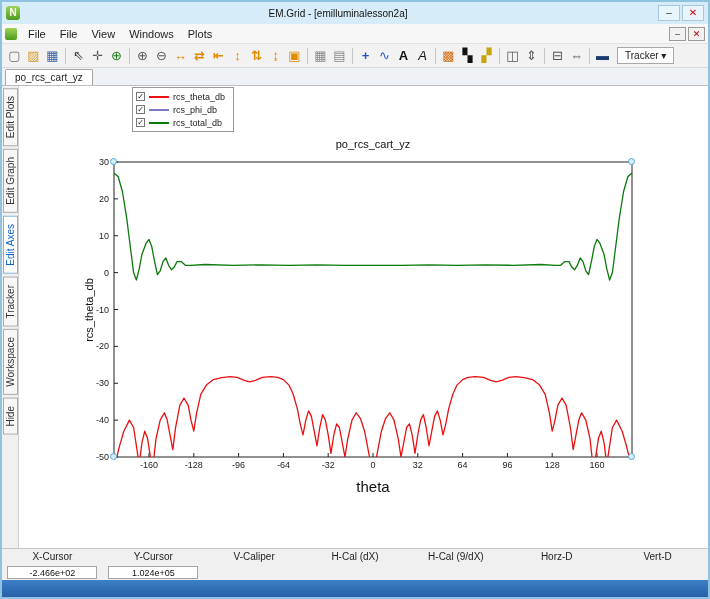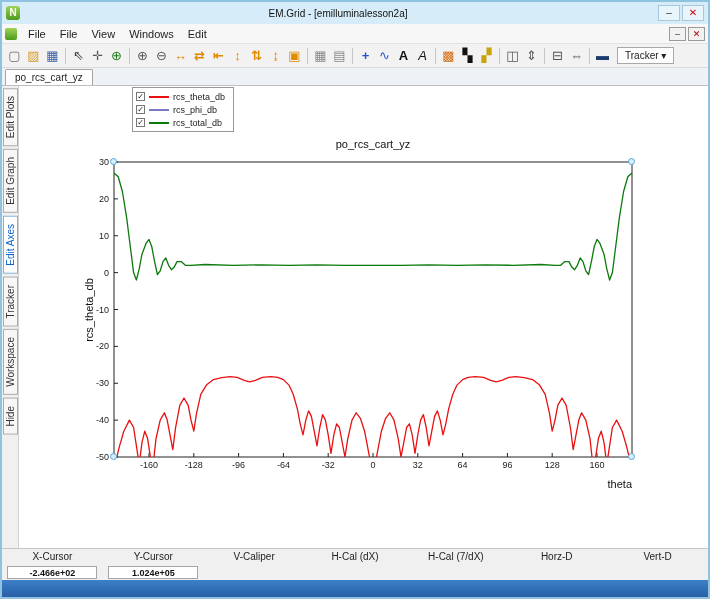--- a/index.html
+++ b/index.html
@@ -49,33 +49,33 @@
 
   .plot-area{position:relative;flex:1;background:#fff;overflow:hidden;}
   .legend{position:absolute;left:113px;top:1px;border:1px solid #979797;background:#fff;
     padding:2px 8px 2px 3px;z-index:5;}
   .lg-row{display:flex;align-items:center;gap:4px;height:13px;font-size:9px;color:#222;}
   .lg-cb{width:9px;height:9px;border:1px solid #767676;background:#fff;font-size:8px;line-height:8px;
     text-align:center;color:#222;box-sizing:border-box;}
   .lg-line{width:20px;height:0;border-top:2px solid #000;}
 
   .plot-title{position:absolute;left:95px;top:52px;width:518px;text-align:center;font-size:11px;color:#111;}
-  .x-label{position:absolute;left:95px;top:392px;width:518px;text-align:right;font-size:11px;color:#111;}
+  .x-label{position:absolute;left:95px;top:392px;width:518px;text-align:center;font-size:15px;color:#111;}
   .y-label{position:absolute;left:70px;top:224px;font-size:11px;color:#111;
     transform:translate(-50%,-50%) rotate(-90deg);white-space:nowrap;}
   .handle{position:absolute;width:7px;height:7px;border:1px solid #55a5d8;border-radius:50%;
     background:#d9eefb;box-sizing:border-box;z-index:6;}
   .h-tl{left:91px;top:72px;} .h-tr{left:609px;top:72px;} .h-bl{left:91px;top:367px;} .h-br{left:609px;top:367px;}
 
   
   .statusbar{position:absolute;left:0;right:0;bottom:17px;height:32px;background:#f0f0f0;
     border-top:1px solid #c6c6c6;box-sizing:border-box;}
   .st-row{display:flex;align-items:center;justify-content:space-between;}
   .st-row.labels{height:15px;}
-  .st-row.values{height:16px;font-weight:bold;}
+  .st-row.values{height:16px;}
   .st-cell{flex:1;text-align:center;font-size:10px;color:#222;}
   .st-box{margin:0 auto;width:90px;height:13px;border:1px solid #a5a5a5;background:#fff;
     font-size:9px;line-height:12px;text-align:center;color:#111;box-sizing:border-box;}
 
   .bluestrip{position:absolute;left:0;right:0;bottom:0;height:17px;
     background:linear-gradient(#3c80c8,#275fa6);}
 </style>
 </head>
 <body>
 
@@ -88,21 +88,21 @@
     <div class="win-btn close">✕</div>
   </div>
 
   <div class="menubar">
     <div class="child-icon"></div>
     <span id="menu-items" style="display:flex;">
         <span class="menu-item">File</span>
         <span class="menu-item">File</span>
         <span class="menu-item">View</span>
         <span class="menu-item">Windows</span>
-        <span class="menu-item">Edit</span>
+        <span class="menu-item">Plots</span>
       </span>
     <div class="menu-right">
       <div class="mdi-btn">–</div>
       <div class="mdi-btn close">✕</div>
     </div>
   </div>
 
   <div class="toolbar" id="toolbar">
       <span class="tb-icon" style="color: rgb(107, 107, 107);">▢</span>
       <span class="tb-icon" style="color: rgb(216, 155, 43);">▨</span>
@@ -235,21 +235,21 @@
       <div class="handle h-br"></div>
     </div>
   </div>
 
   <div class="statusbar">
     <div class="st-row labels" id="st-labels">
         <div class="st-cell">X-Cursor</div>
         <div class="st-cell">Y-Cursor</div>
         <div class="st-cell">V-Caliper</div>
         <div class="st-cell">H-Cal (dX)</div>
-        <div class="st-cell">H-Cal (7/dX)</div>
+        <div class="st-cell">H-Cal (9/dX)</div>
         <div class="st-cell">Horz-D</div>
         <div class="st-cell">Vert-D</div>
       </div>
     <div class="st-row values" id="st-values">
         <div class="st-cell">
           <div class="st-box">-2.466e+02</div>
         </div>
         <div class="st-cell">
           <div class="st-box">1.024e+05</div>
         </div>

